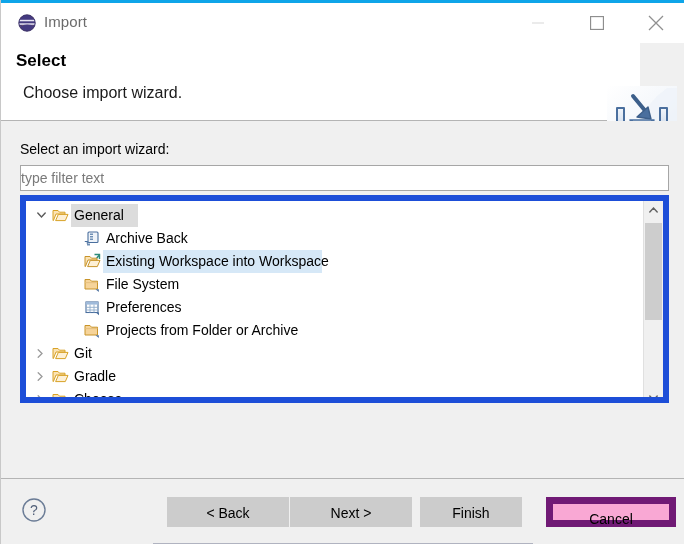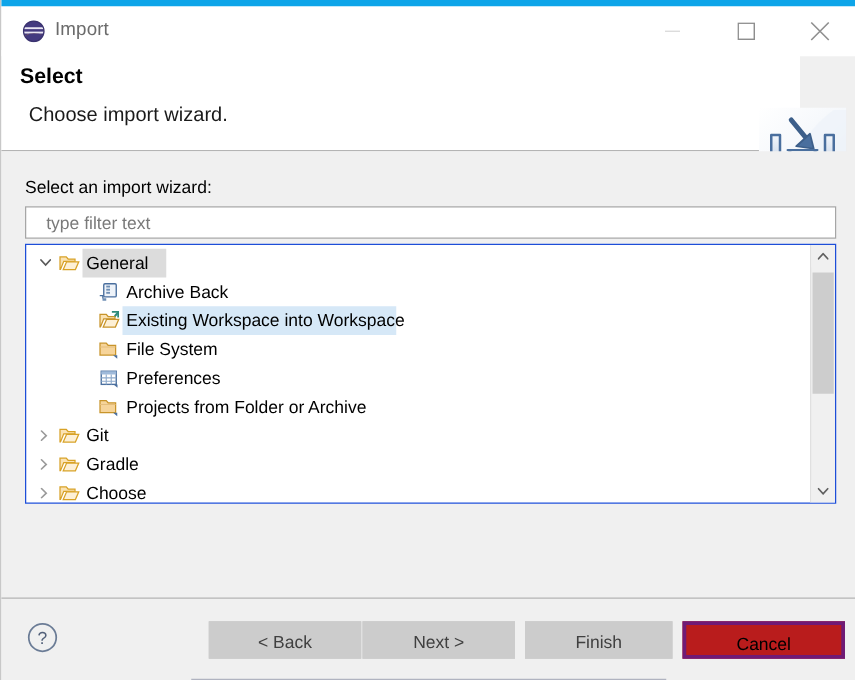--- a/index.html
+++ b/index.html
@@ -22,21 +22,21 @@
     border-right: 1px solid #ffffff;
   }
 
   
   .titlebar {
     position: absolute;
     left: 0; top: 0;
     width: 685px;
     height: 40px;
     background: #ffffff;
-    border-top: 5px solid #0ea5e9;
+    border-top: 3px solid #0ea5e9;
   }
   .title-icon {
     position: absolute;
     left: 17px; top: 11px;
     width: 18px; height: 18px;
   }
   .title-text {
     position: absolute;
     left: 43px; top: 10px;
     font-size: 15px;
@@ -101,34 +101,34 @@
     position: absolute;
     left: 19px; top: 44px;
     width: 649px;
     height: 26px;
     box-sizing: border-box;
     background: #ffffff;
     border: 1px solid #a6a6a6;
     font-family: inherit;
     font-size: 14px;
     color: #7a7a7a;
-    padding: 0 0 0 16px;
+    padding: 0 0 0 0;
     outline: none;
   }
   .filter-input::placeholder { color: #7a7a7a; opacity: 1; }
 
   
   .tree-panel {
     position: absolute;
     left: 19px; top: 74px;
     width: 649px;
     height: 208px;
     box-sizing: border-box;
     background: #ffffff;
-    border: 1px solid #1d4ed8;
+    border: 6px solid #1d4ed8;
     overflow: hidden;
   }
   .tree-list {
     position: absolute;
     left: 0; top: 0;
     width: 628px;
     padding-top: 3px;
   }
   .tree-row {
     position: relative;
@@ -226,31 +226,31 @@
     box-sizing: border-box;
     font-family: inherit;
     font-size: 14px;
     text-align: center;
     line-height: 28px;
     cursor: default;
   }
   .btn-disabled {
     background: #cccccc;
     border: 1px solid #cccccc;
-    color: #404040;
+    color: #000000;
   }
   .btn-enabled {
-    background: #b91c1c;
-    border: 3px solid #701a75;
+    background: #f9a8d4;
+    border: 7px solid #701a75;
     color: #000000;
     cursor: pointer;
   }
   .b-back   { left: 166px; width: 122px; }
   .b-next   { left: 289px; width: 122px; }
-  .b-finish { left: 419px; width: 118px; }
+  .b-finish { left: 419px; width: 102px; }
   .b-cancel { left: 545px; width: 130px; }
   .bottom-edge2 {
     position: absolute;
     left: 152px; bottom: 0;
     width: 380px; height: 2px;
     background: #b0b3c0;
   }
 </style>
 </head>
 <body>

